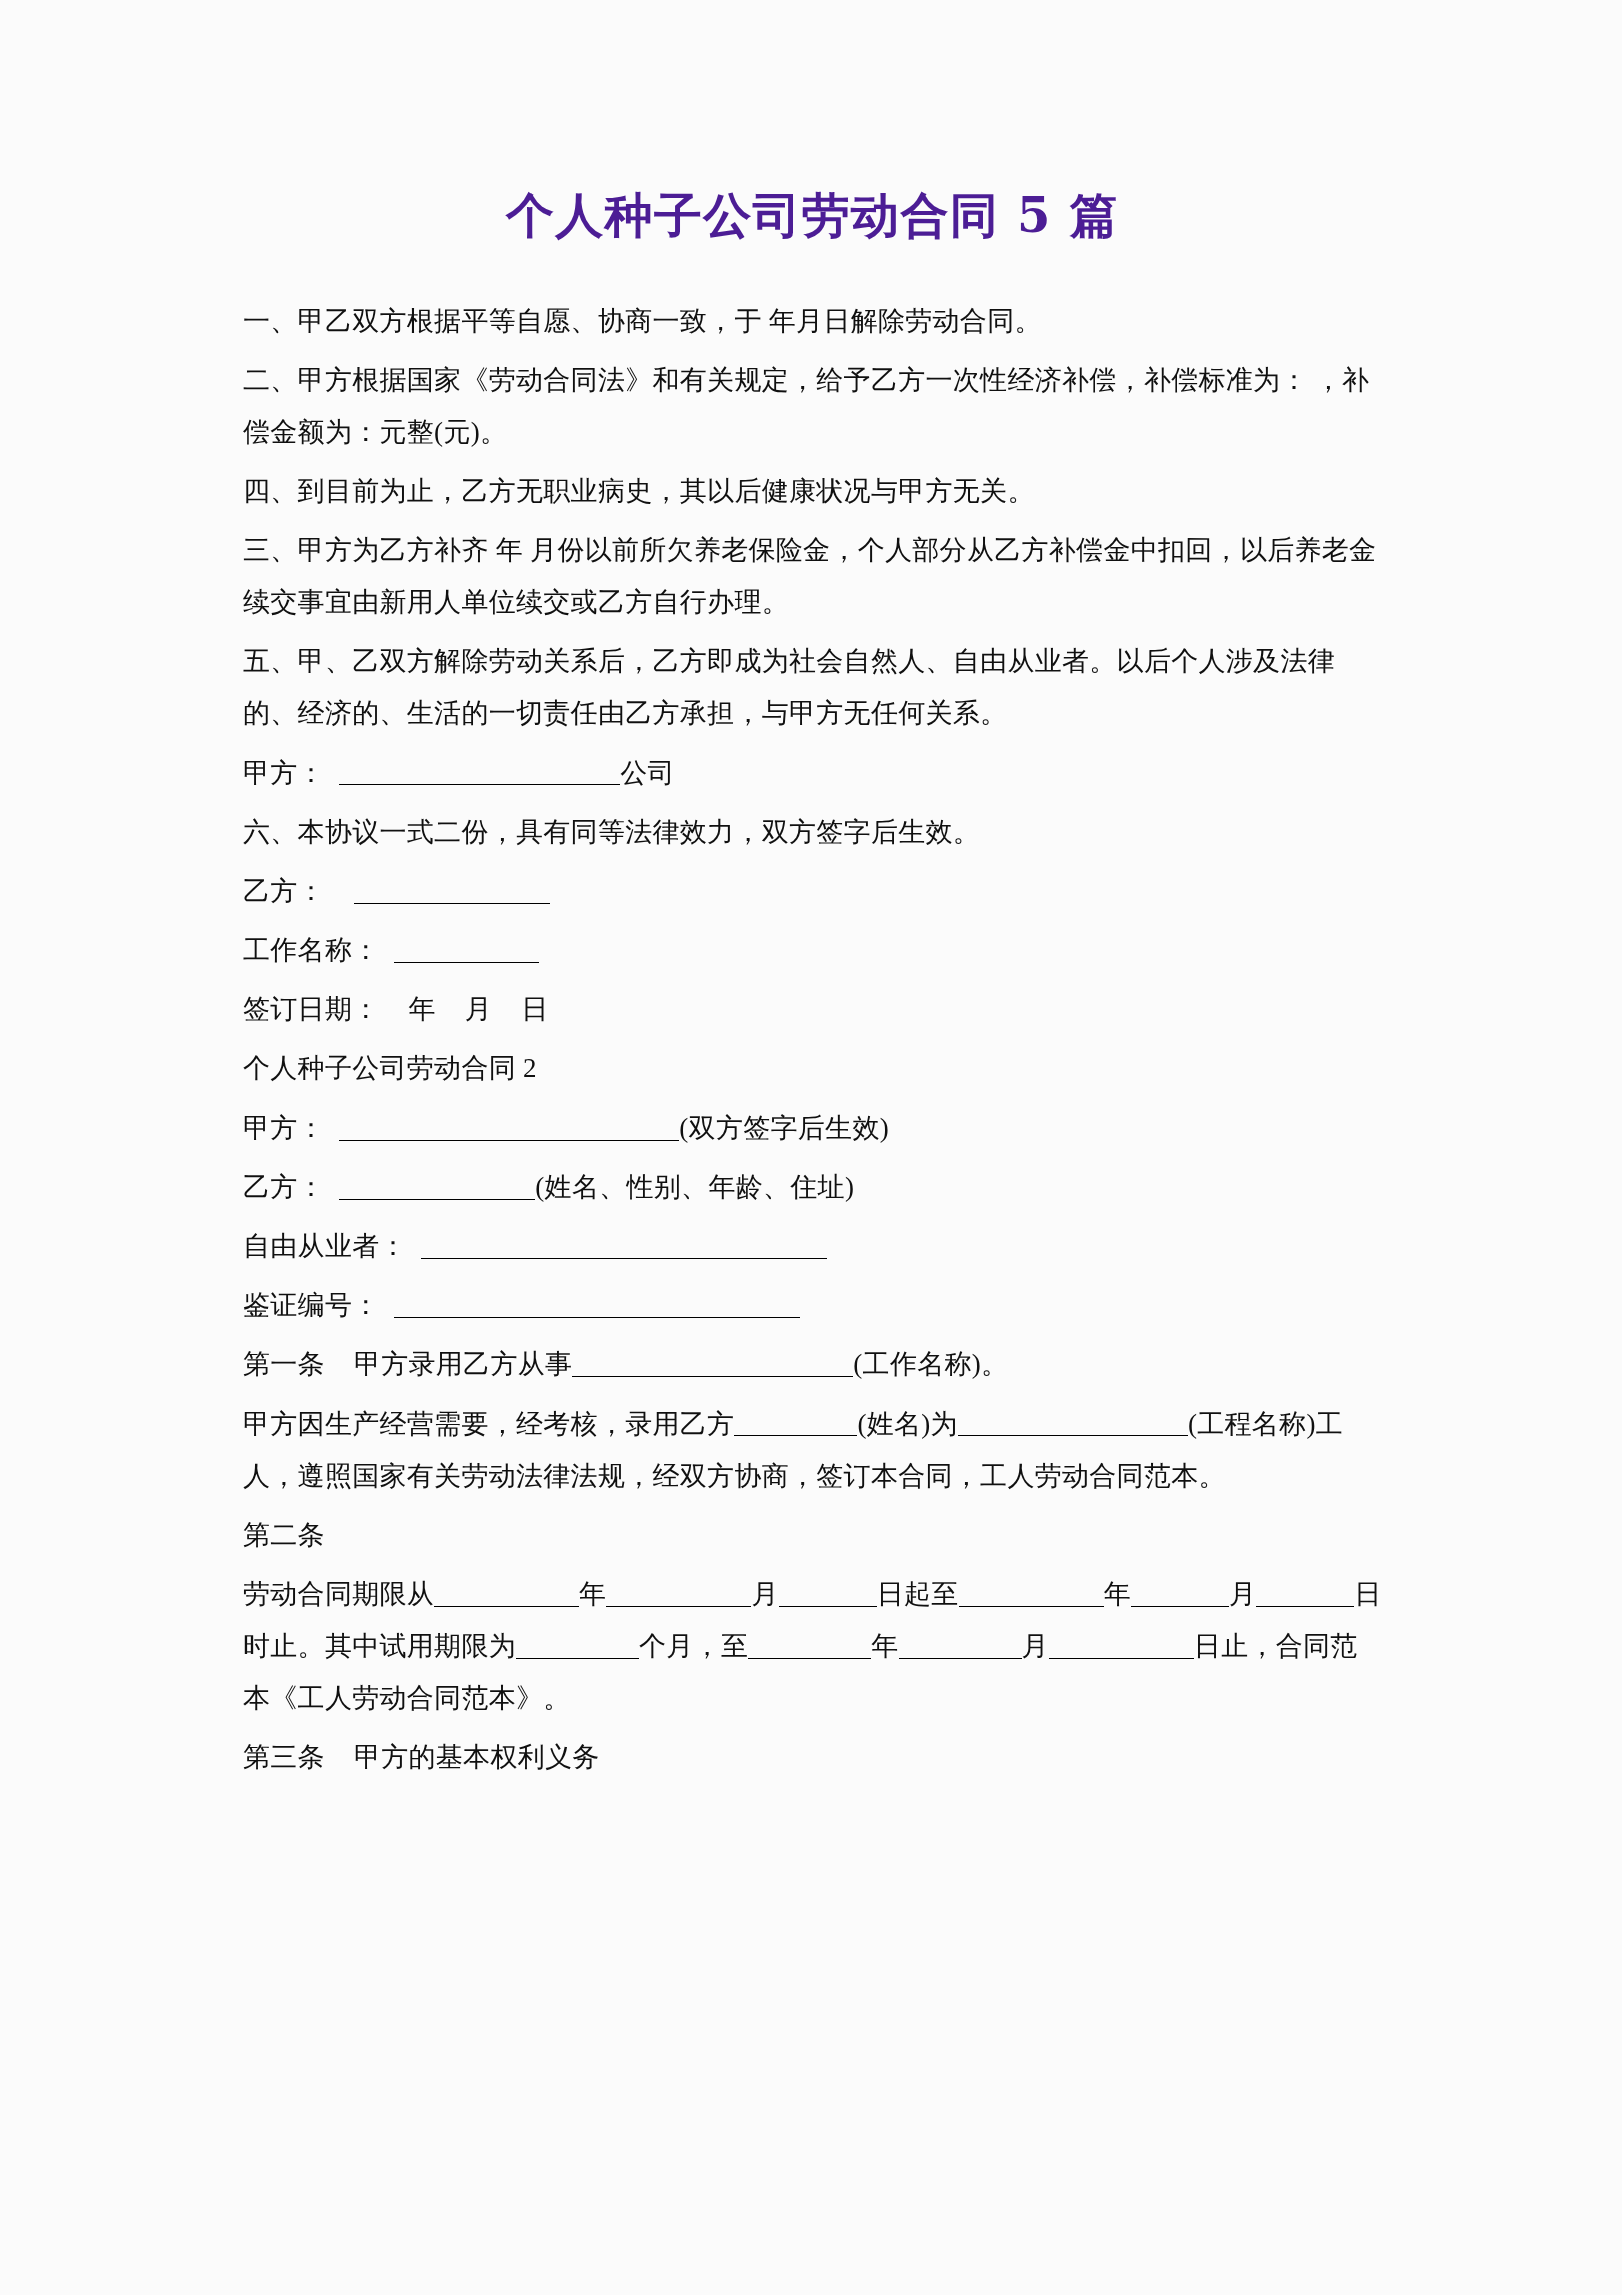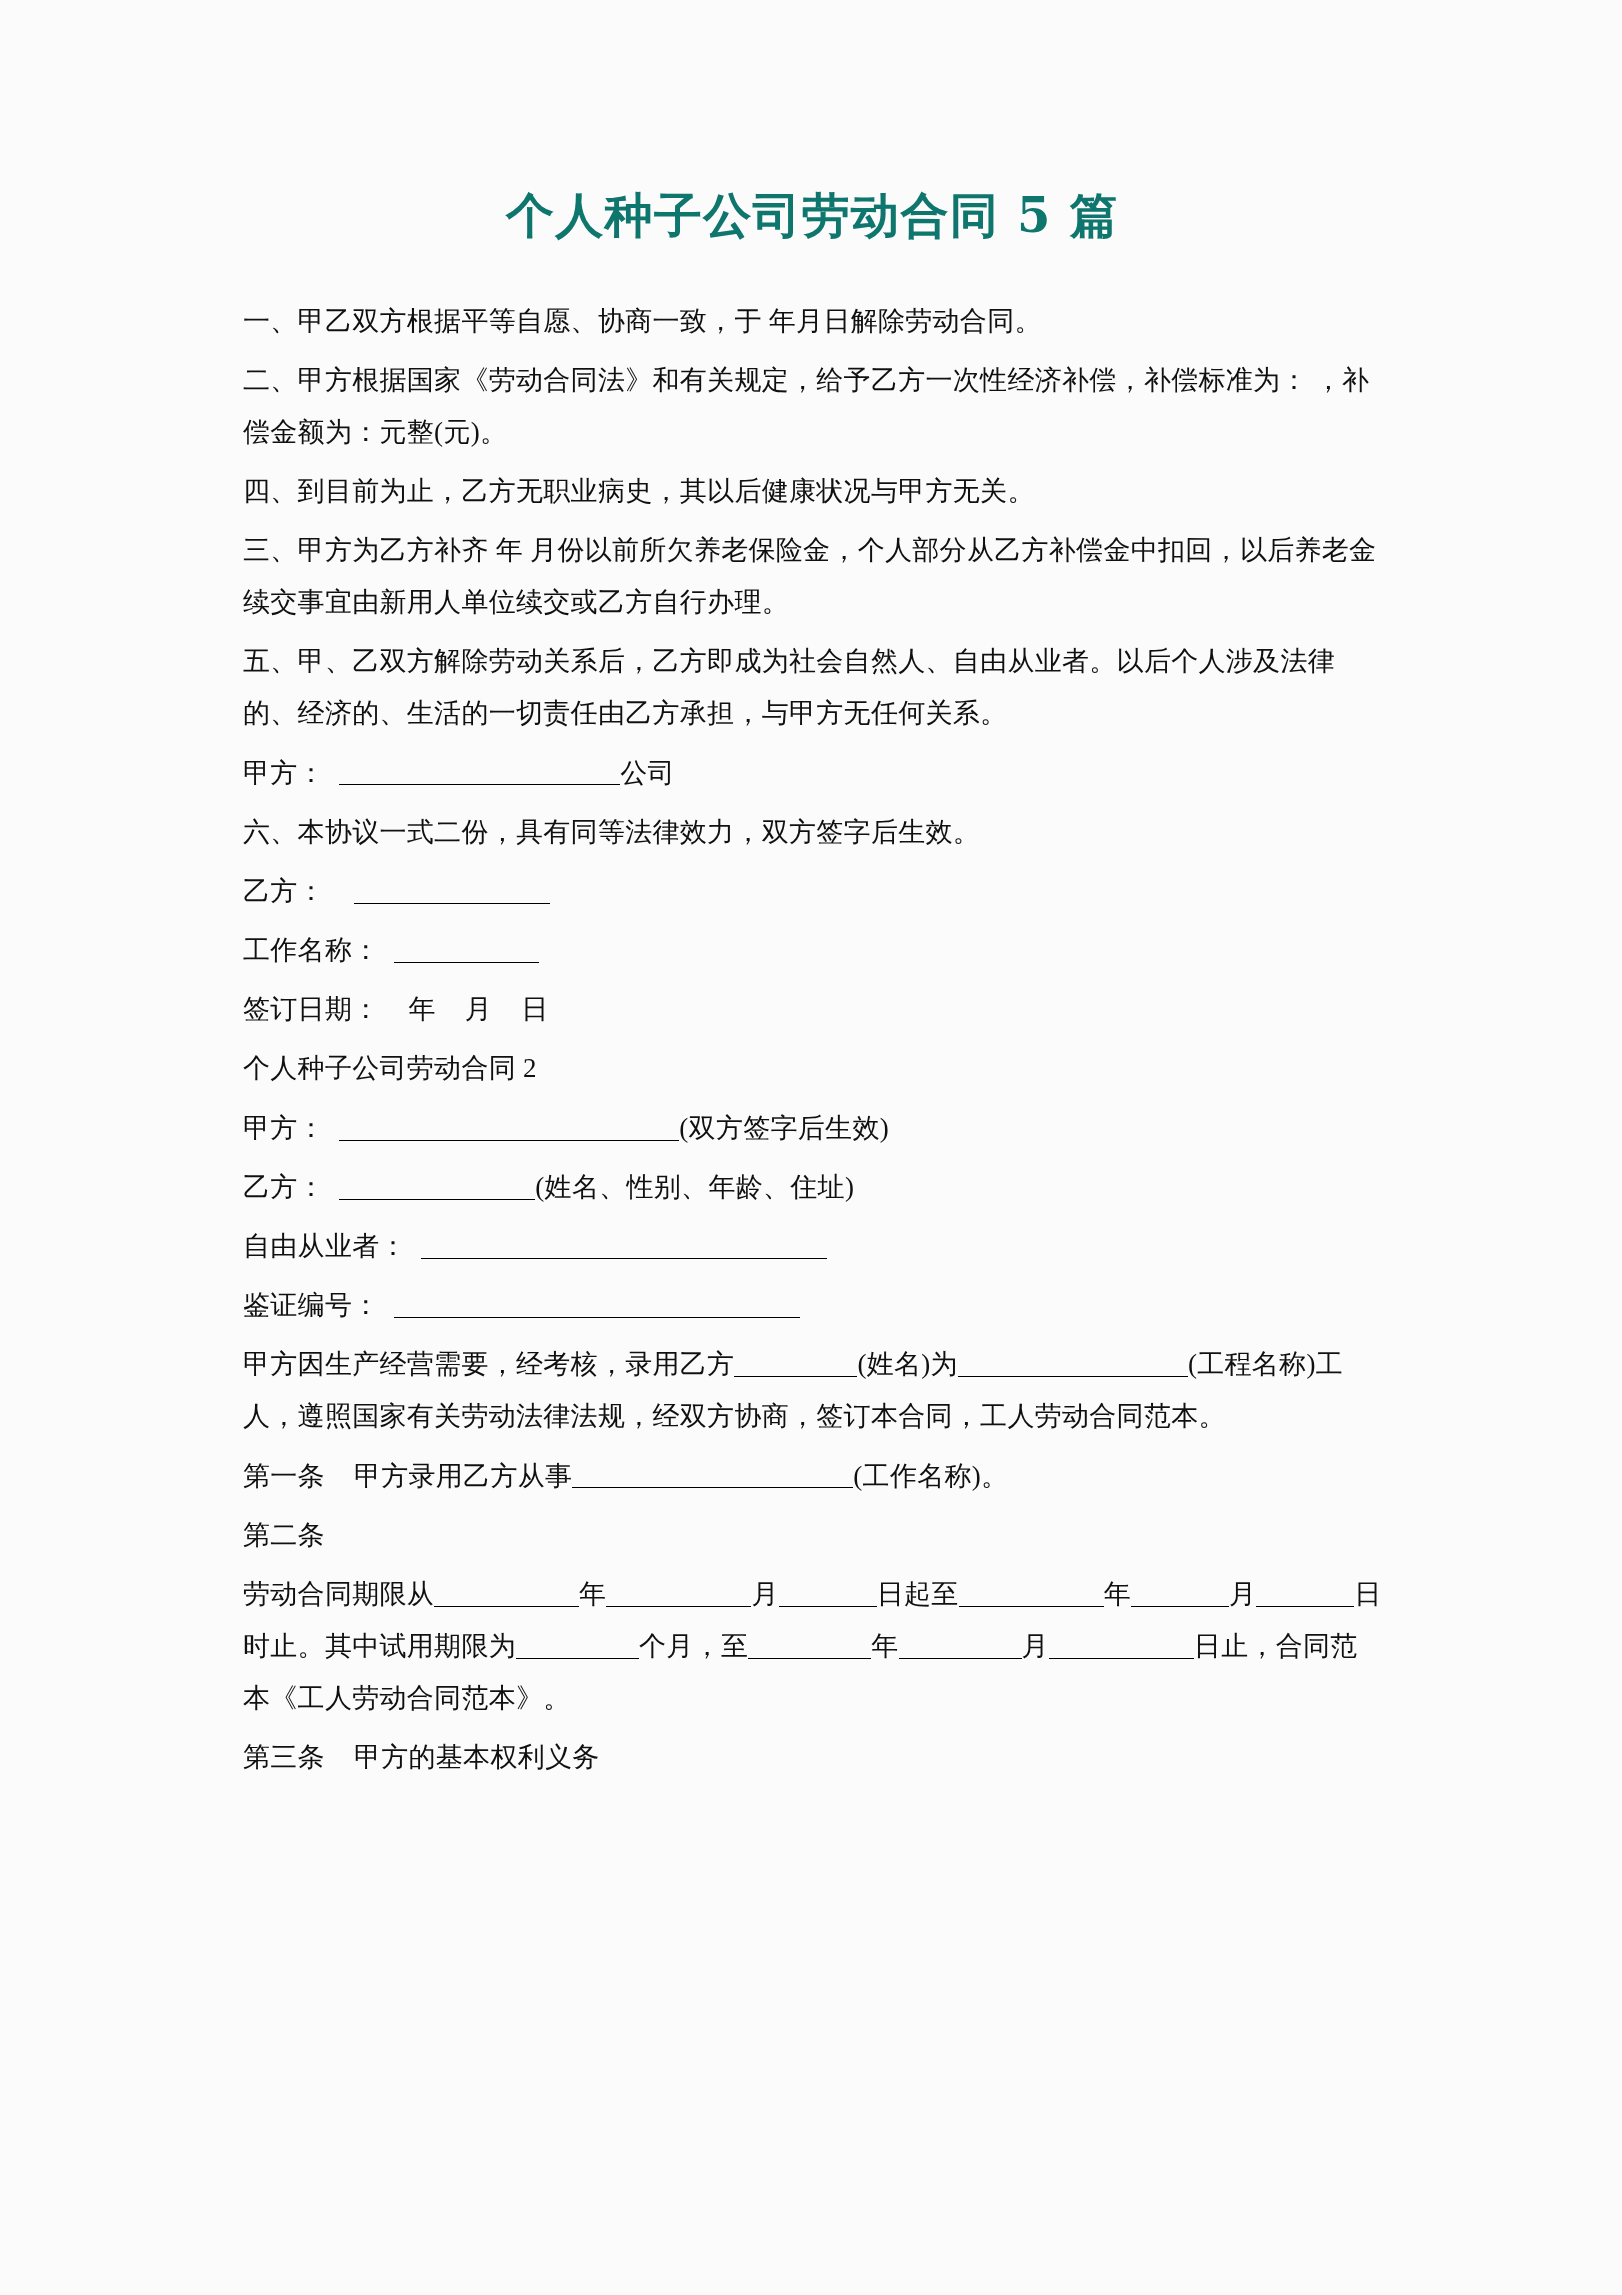--- a/index.html
+++ b/index.html
@@ -29,21 +29,21 @@
   .doc-title {
     text-align: center;
     font-family: "DejaVu Serif", "Liberation Serif", serif;
     font-weight: bold;
     font-size: 48px;
     line-height: 1.2;
     letter-spacing: 1.3px;
     margin: 0;
     padding-top: 187px;
     padding-bottom: 0;
-    color: #0f766e;
+    color: #4c1d95;
   }
 
   .body-block {
     margin-top: 50px;
   }
 
   p.para {
     margin: 0;
     padding: 0 0 7.2px 0;
     font-size: 27px;
@@ -125,25 +125,25 @@
 
       <p class="para">
         <span>自由从业者：</span><span class="sp-1"></span><span class="blank b-5xl"></span>
       </p>
 
       <p class="para">
         <span>鉴证编号：</span><span class="sp-1"></span><span class="blank b-5xl"></span>
       </p>
 
       <p class="para">
-        <span>甲方因生产经营需要，经考核，录用乙方</span><span class="blank b-m"></span><span>(姓名)为</span><span class="blank b-2xl"></span><span>(工程名称)工人，遵照国家有关劳动法律法规，经双方协商，签订本合同，工人劳动合同范本。</span>
+        <span>第一条</span><span class="sp-2"></span><span>甲方录用乙方从事</span><span class="blank b-3xl"></span><span>(工作名称)。</span>
       </p>
 
       <p class="para">
-        <span>第一条</span><span class="sp-2"></span><span>甲方录用乙方从事</span><span class="blank b-3xl"></span><span>(工作名称)。</span>
+        <span>甲方因生产经营需要，经考核，录用乙方</span><span class="blank b-m"></span><span>(姓名)为</span><span class="blank b-2xl"></span><span>(工程名称)工人，遵照国家有关劳动法律法规，经双方协商，签订本合同，工人劳动合同范本。</span>
       </p>
 
       <p class="para">第二条</p>
 
       <p class="para">
         <span>劳动合同期限从</span><span class="blank b-l"></span><span>年</span><span class="blank b-l"></span><span>月</span><span class="blank b-s"></span><span>日起至</span><span class="blank b-l"></span><span>年</span><span class="blank b-s"></span><span>月</span><span class="blank b-s"></span><span>日时止。其中试用期限为</span><span class="blank b-m"></span><span>个月，至</span><span class="blank b-m"></span><span>年</span><span class="blank b-m"></span><span>月</span><span class="blank b-l"></span><span>日止，合同范本《工人劳动合同范本》。</span>
       </p>
 
       <p class="para">
         <span>第三条</span><span class="sp-2"></span><span>甲方的基本权利义务</span>

